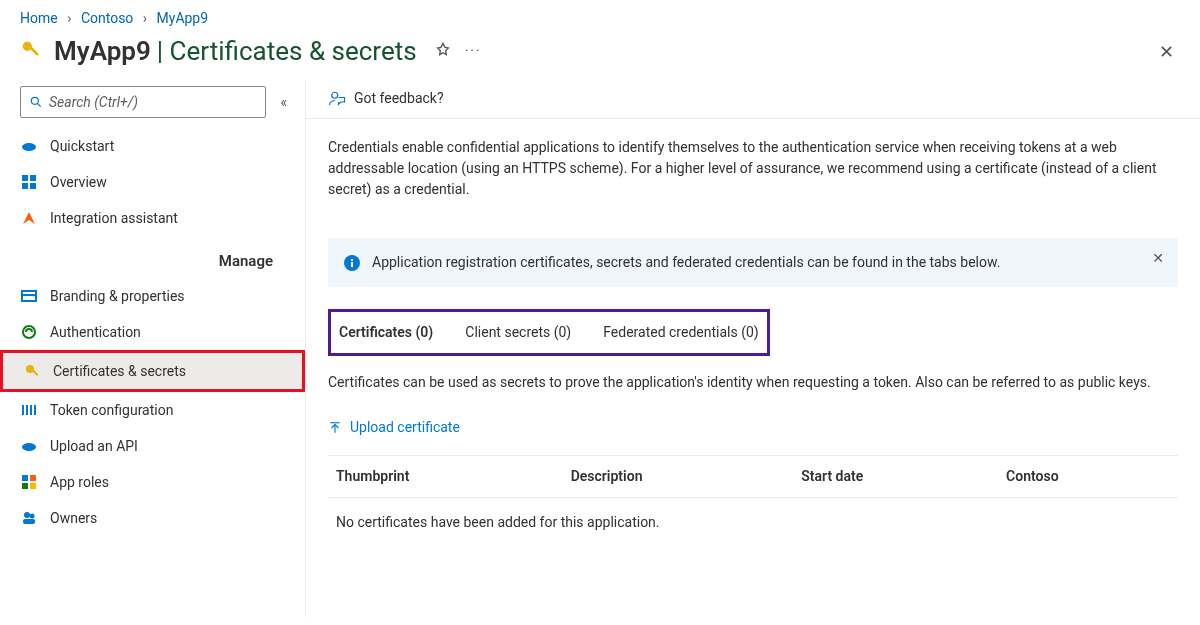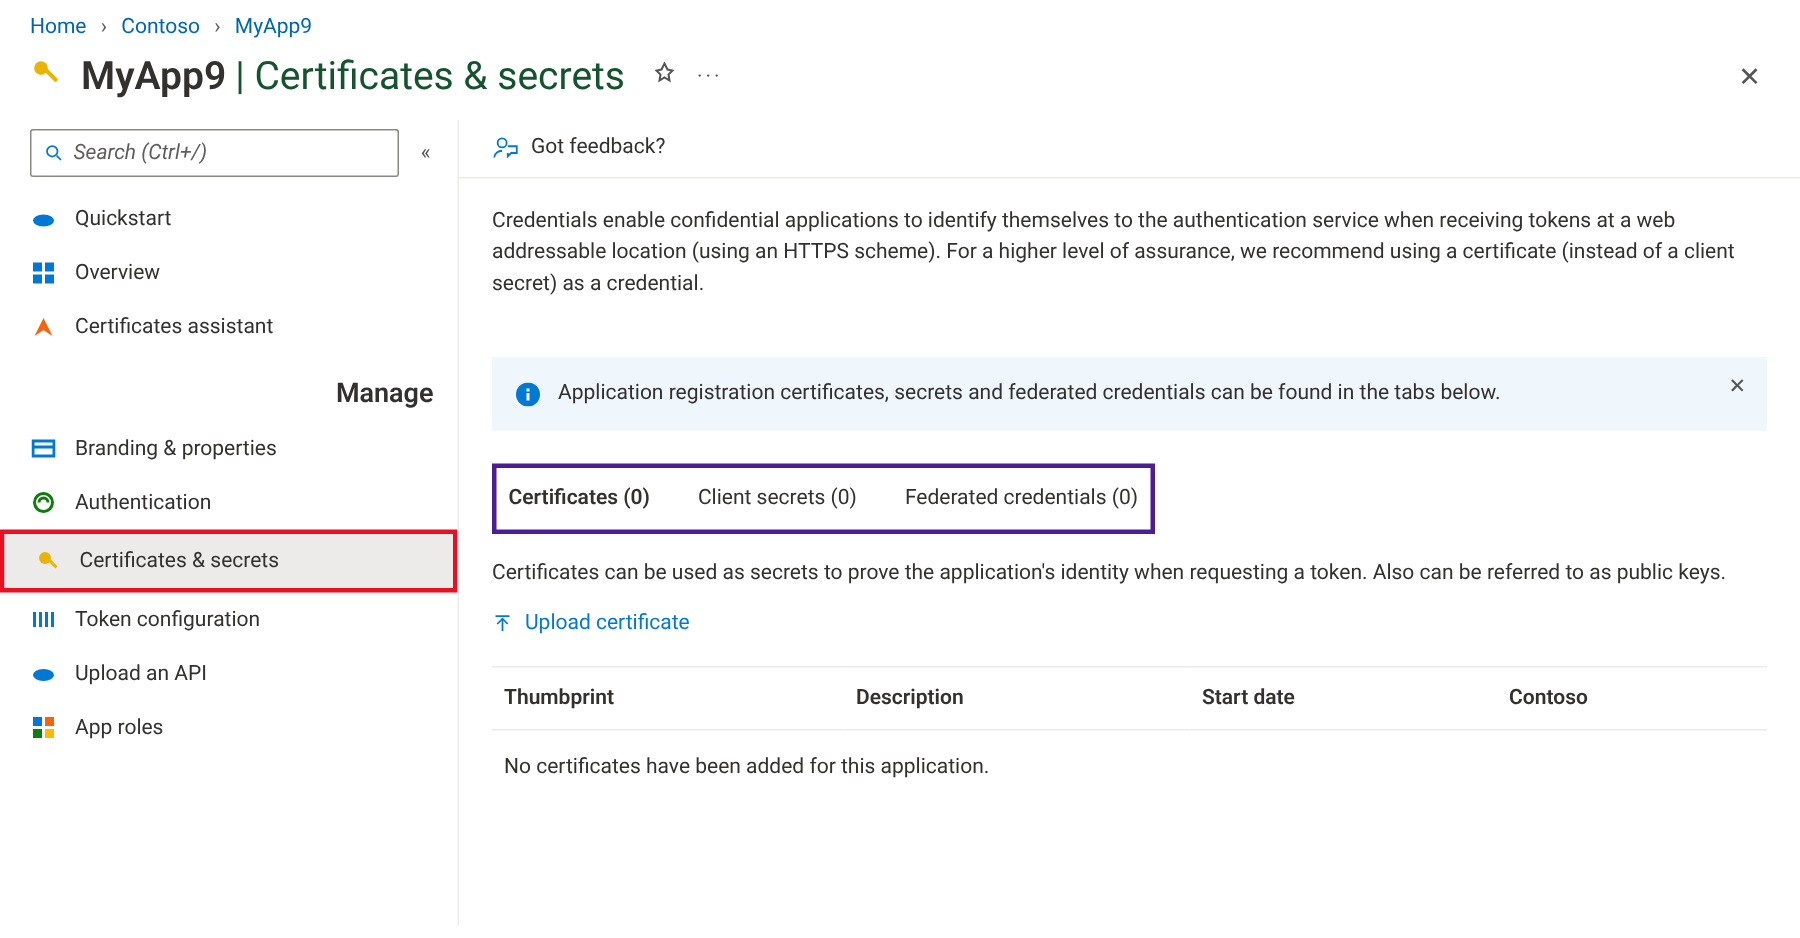--- a/index.html
+++ b/index.html
@@ -33,21 +33,21 @@
   .columns { display:flex; height:calc(100% - 88px); }
 
   
   .sidebar { width:306px; flex:0 0 306px; border-right:1px solid var(--border); display:flex; flex-direction:column;text-align:right; }
   .search-row { display:flex; align-items:center; padding:6px 18px 10px 20px; }
   .search-box { flex:1; display:flex; align-items:center; border:1px solid #8a8886; border-radius:2px; height:32px; padding:0 8px; font-style:italic; color:var(--text-subtle); cursor:text; }
   .search-box svg { margin-right:6px; }
   .collapse { margin-left:14px; color:#555; cursor:pointer; font-size:14px; }
 
   .nav { overflow-y:auto; flex:1; }
-  .nav-section-label { font-weight:600; font-size:18px; padding:16px 16px 8px; }
+  .nav-section-label { font-weight:600; font-size:15px; padding:16px 32px 8px; }
   .nav-item { display:flex; align-items:center; padding:9px 20px; cursor:pointer; font-size:14px; position:relative; }
   .nav-item .ic { width:18px; height:18px; margin-right:12px; flex:0 0 18px; display:inline-flex; align-items:center; justify-content:center; }
   .nav-item.selected { background:#edebe9; }
 
   .highlight-box { border:3px solid #e81123; }
 
   
   .main { flex:1; display:flex; flex-direction:column; overflow:hidden; }
   .toolbar { display:flex; align-items:center; padding:10px 22px; border-bottom:1px solid var(--border); }
   .toolbar .tb-item { display:flex; align-items:flex-start; color:#323130; cursor:pointer; }
@@ -60,21 +60,21 @@
   .info-bar .msg { margin-left:12px; color:#323130; }
   .info-bar .dismiss { position:absolute; right:14px; top:10px; color:#555; cursor:pointer; font-size:14px; }
 
   .tabs-wrapper { border:3px solid #4c1d95; padding:8px 6px 6px; display:inline-block; }
   .tabs { display:flex; gap:28px; }
   .tab { cursor:pointer; padding:2px 2px 4px; }
   .tab.active { font-weight:600; }
 
   .section-text { margin-top:16px; }
 
-  .upload-btn { display:inline-flex; align-items:center; margin-top:12px; color:var(--azure-blue); cursor:pointer; }
+  .upload-btn { display:inline-flex; align-items:center; margin-top:24px; color:var(--azure-blue); cursor:pointer; }
   .upload-btn svg { margin-right:8px; }
 
   .cert-table { width:100%; margin-top:14px; border-collapse:collapse; }
   .cert-table th { text-align:left; font-weight:600; padding:10px 8px; border-bottom:1px solid var(--border); border-top:1px solid var(--border); }
   .cert-empty { padding:14px 8px; color:var(--text-dark); }
 
 </style>
 </head>
 <body>
 
@@ -139,21 +139,21 @@
             </svg>
           </span>
         <span>Overview</span>
       </div>
       <div class="nav-item">
         <span class="ic">
             <svg width="16" height="16">
               <path d="M2 14 L8 2 L14 14 L8 10 Z" fill="#f7630c"></path>
             </svg>
           </span>
-        <span>Certificates assistant</span>
+        <span>Integration assistant</span>
       </div>
 
       <div class="nav-section-label">Manage</div>
 
       <div class="nav-item">
         <span class="ic">
             <svg width="16" height="16">
               <rect x="1" y="3" width="14" height="10" fill="none" stroke="#0078d4" stroke-width="2"></rect>
               <line x1="1" y1="7" x2="15" y2="7" stroke="#0078d4" stroke-width="2"></line>
             </svg>
@@ -204,20 +204,30 @@
       <div class="nav-item">
         <span class="ic">
             <svg width="16" height="16">
               <rect x="1" y="1" width="6" height="6" fill="#0078d4"></rect>
               <rect x="9" y="1" width="6" height="6" fill="#f7630c"></rect>
               <rect x="1" y="9" width="6" height="6" fill="#107c10"></rect>
               <rect x="9" y="9" width="6" height="6" fill="#ffb900"></rect>
             </svg>
           </span>
         <span>App roles</span>
+      </div>
+      <div class="nav-item">
+        <span class="ic">
+            <svg width="16" height="16">
+              <circle cx="6" cy="5" r="3" fill="#0078d4"></circle>
+              <circle cx="11" cy="6" r="2.5" fill="#0078d4"></circle>
+              <rect x="2" y="9" width="12" height="5" rx="2" fill="#0078d4"></rect>
+            </svg>
+          </span>
+        <span>Owners</span>
       </div>
     </div>
   </aside>
 
   <main class="main">
     <div class="toolbar">
       <div class="tb-item">
         <svg width="18" height="18" viewBox="0 0 24 24">
             <circle cx="9" cy="7" r="4" fill="none" stroke="#0078d4" stroke-width="1.6"></circle>
             <path d="M2 20c0-4 4-6 7-6" fill="none" stroke="#0078d4" stroke-width="1.6"></path>

